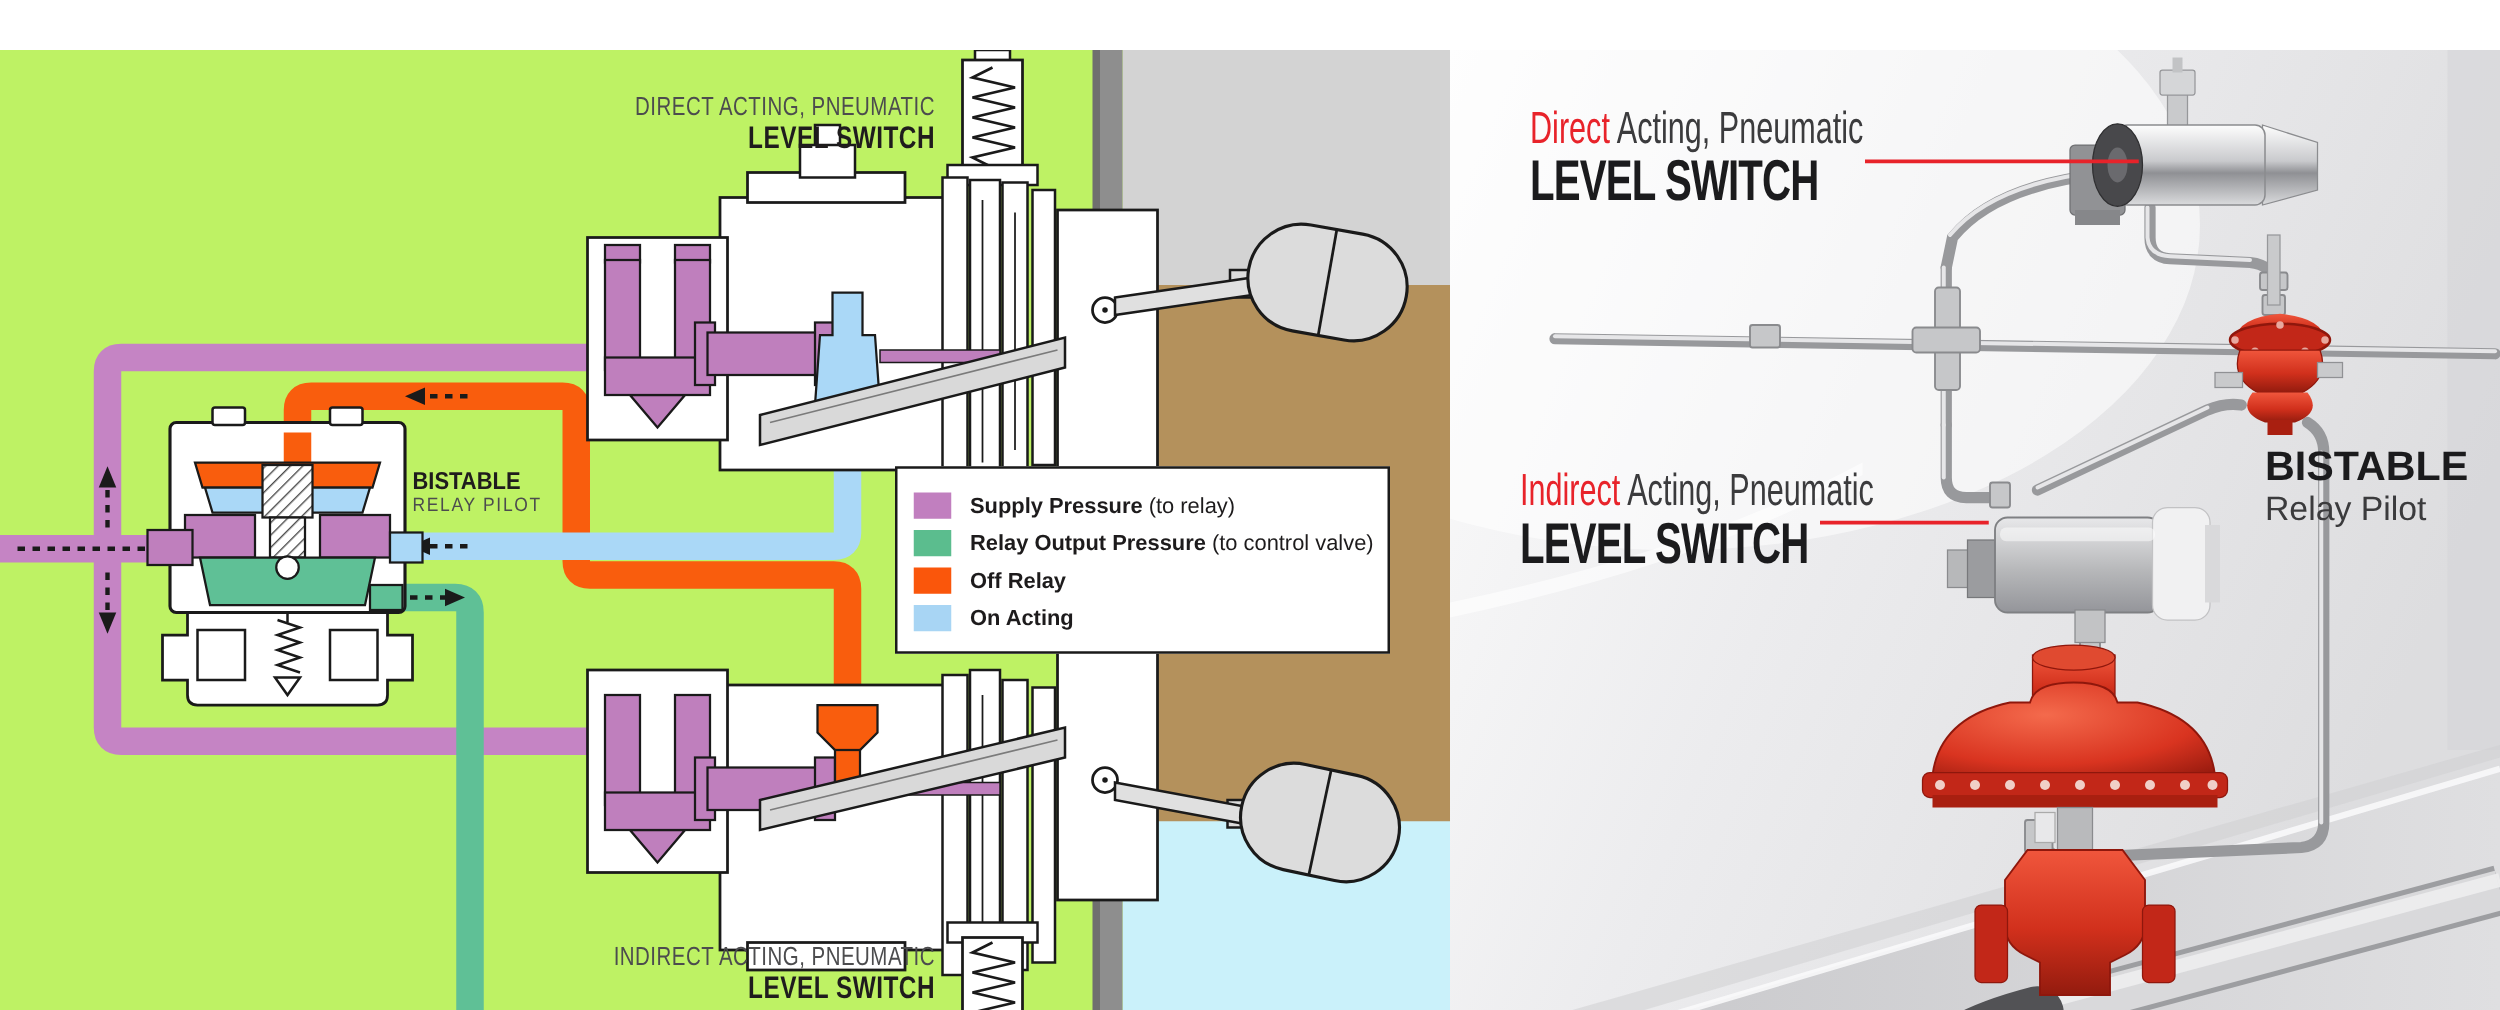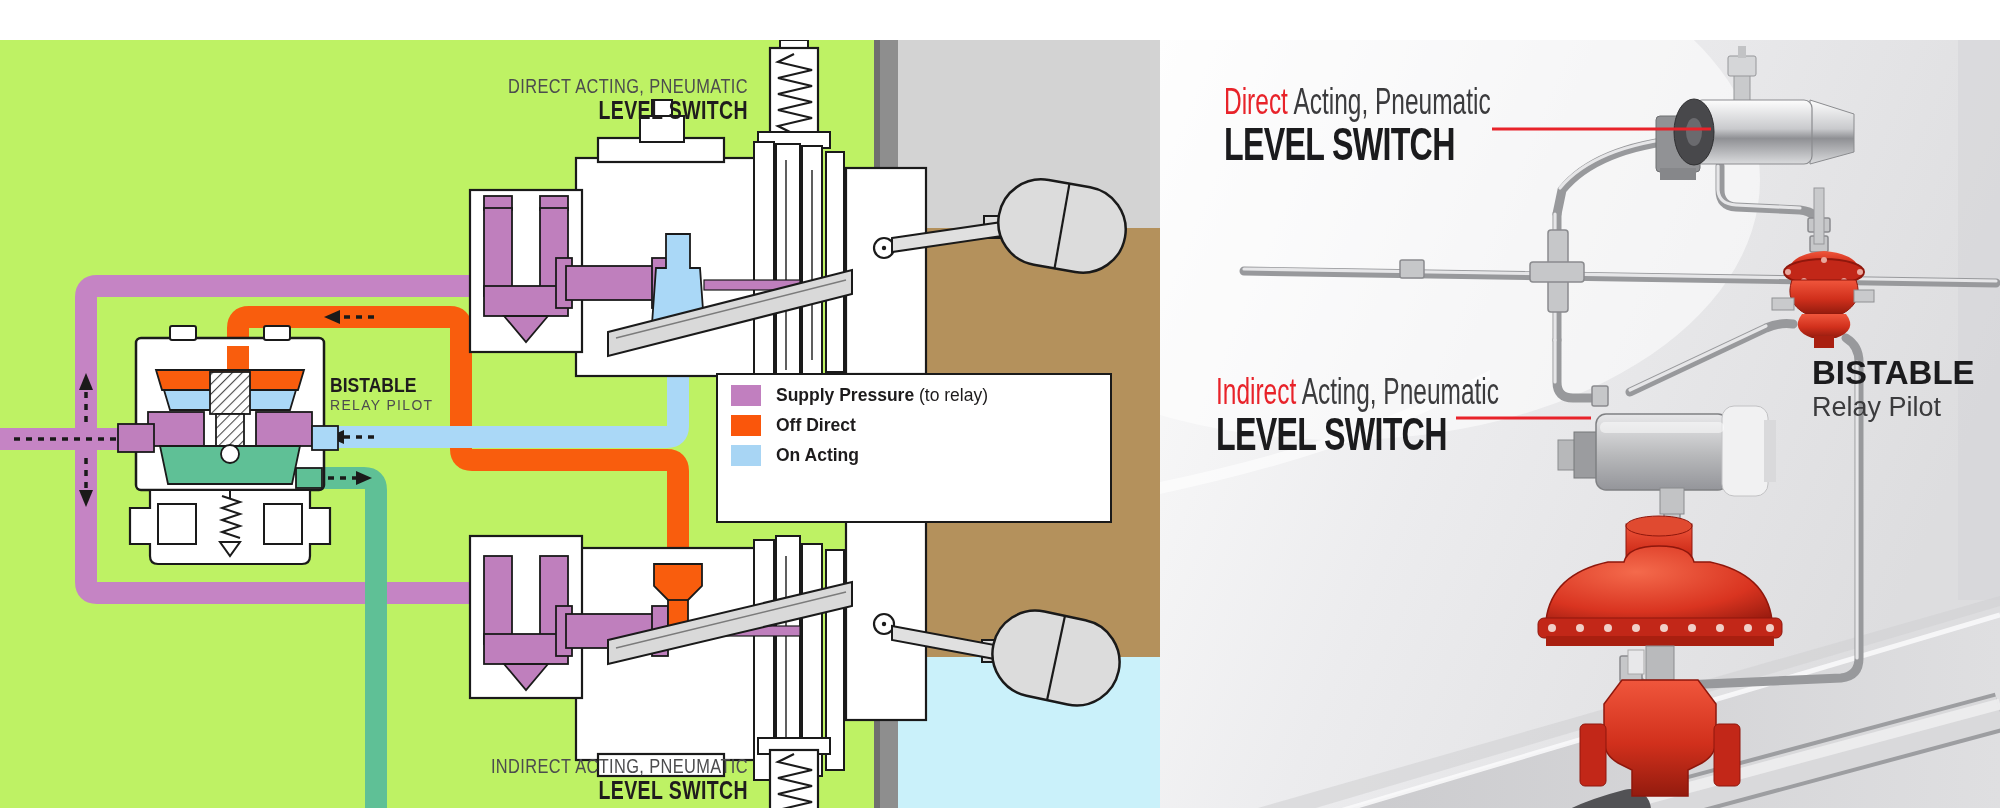--- a/index.html
+++ b/index.html
@@ -13,21 +13,21 @@
   .dlabel .l2{font-size:25px;font-weight:bold;color:#1f1c1d;line-height:26px;letter-spacing:.5px;
               transform:scaleX(.78);transform-origin:100% 50%;}
   .bistable-d{position:absolute;left:330px;top:334px;text-align:left;white-space:nowrap;}
   .bistable-d .l1{font-size:19.5px;font-weight:bold;color:#1f1c1d;line-height:22px;
               transform:scaleX(.9);transform-origin:0 50%;}
   .bistable-d .l2{font-size:15.5px;color:#4c4c4e;letter-spacing:1.5px;line-height:18px;
               transform:scaleX(.9);transform-origin:0 50%;}
   
   .legend{position:absolute;left:716px;top:333px;width:392px;height:136px;background:#ffffff;
           border:2.5px solid #1a1a1a;padding-top:10px;box-sizing:content-box;z-index:5;}
-  .lrow{display:flex;align-items:flex-start;height:30px;}
+  .lrow{display:flex;align-items:flex-end;height:30px;}
   .sw{width:30px;height:21px;margin:0 15px 0 13px;flex:none;}
   .lrow .txt{font-size:17.5px;color:#1d1b1c;white-space:nowrap;}
   .lrow .txt b{font-weight:bold;}
   
   .plabel{position:absolute;white-space:nowrap;z-index:6;}
   .plabel .l1{font-size:36px;color:#3b3b3d;line-height:40px;
               transform:scaleX(.68);transform-origin:0 50%;}
   .plabel .l1 .hl{color:#e8232a;}
   .plabel .l2{font-size:46px;font-weight:bold;color:#1b1b1d;line-height:45px;letter-spacing:-1px;
               transform:scaleX(.70);transform-origin:0 50%;}
@@ -198,22 +198,26 @@
     <div class="l1">INDIRECT ACTING, PNEUMATIC</div>
     <div class="l2">LEVEL SWITCH</div>
   </div>
 
   <div class="legend">
     <div class="lrow">
       <div class="sw" style="background: rgb(193, 127, 191);"></div>
       <div class="txt"><b>Supply Pressure</b><span> (to relay)</span></div>
     </div>
     <div class="lrow">
+      <div class="sw" style="background: rgb(91, 189, 142);"></div>
+      <div class="txt"><b>Relay Output Pressure</b><span> (to control valve)</span></div>
+    </div>
+    <div class="lrow">
       <div class="sw" style="background: rgb(250, 86, 11);"></div>
-      <div class="txt"><b>Off Direct</b><span></span></div>
+      <div class="txt"><b>Off Relay</b><span></span></div>
     </div>
     <div class="lrow">
       <div class="sw" style="background: rgb(168, 213, 244);"></div>
       <div class="txt"><b>On Acting</b><span></span></div>
     </div>
   </div>
 
   <svg style="left:1160px" width="840" height="808" viewBox="0 0 840 808">
     <defs>
       <linearGradient id="bgGrad" x1="0" y1="0" x2="1" y2="0.4">

